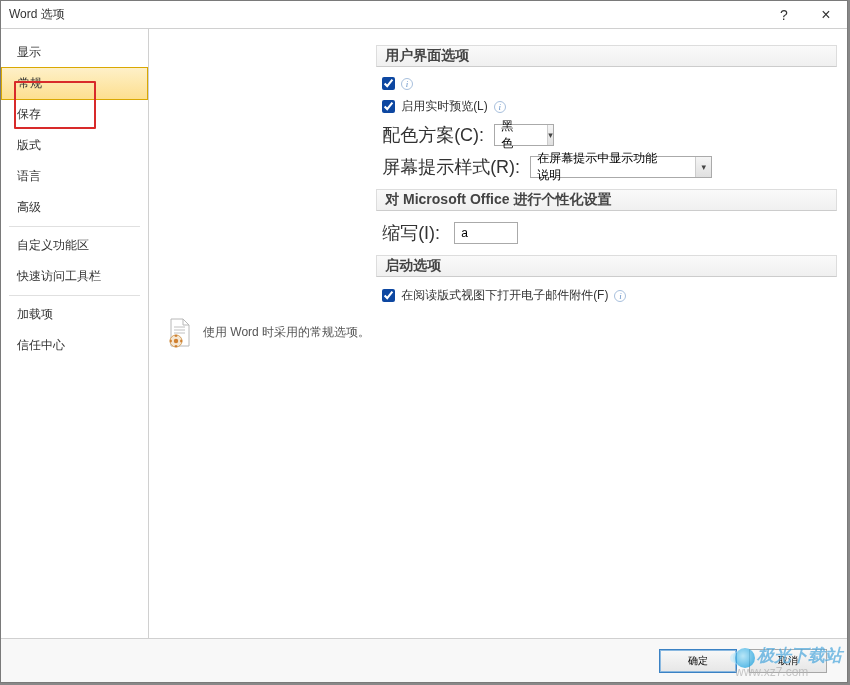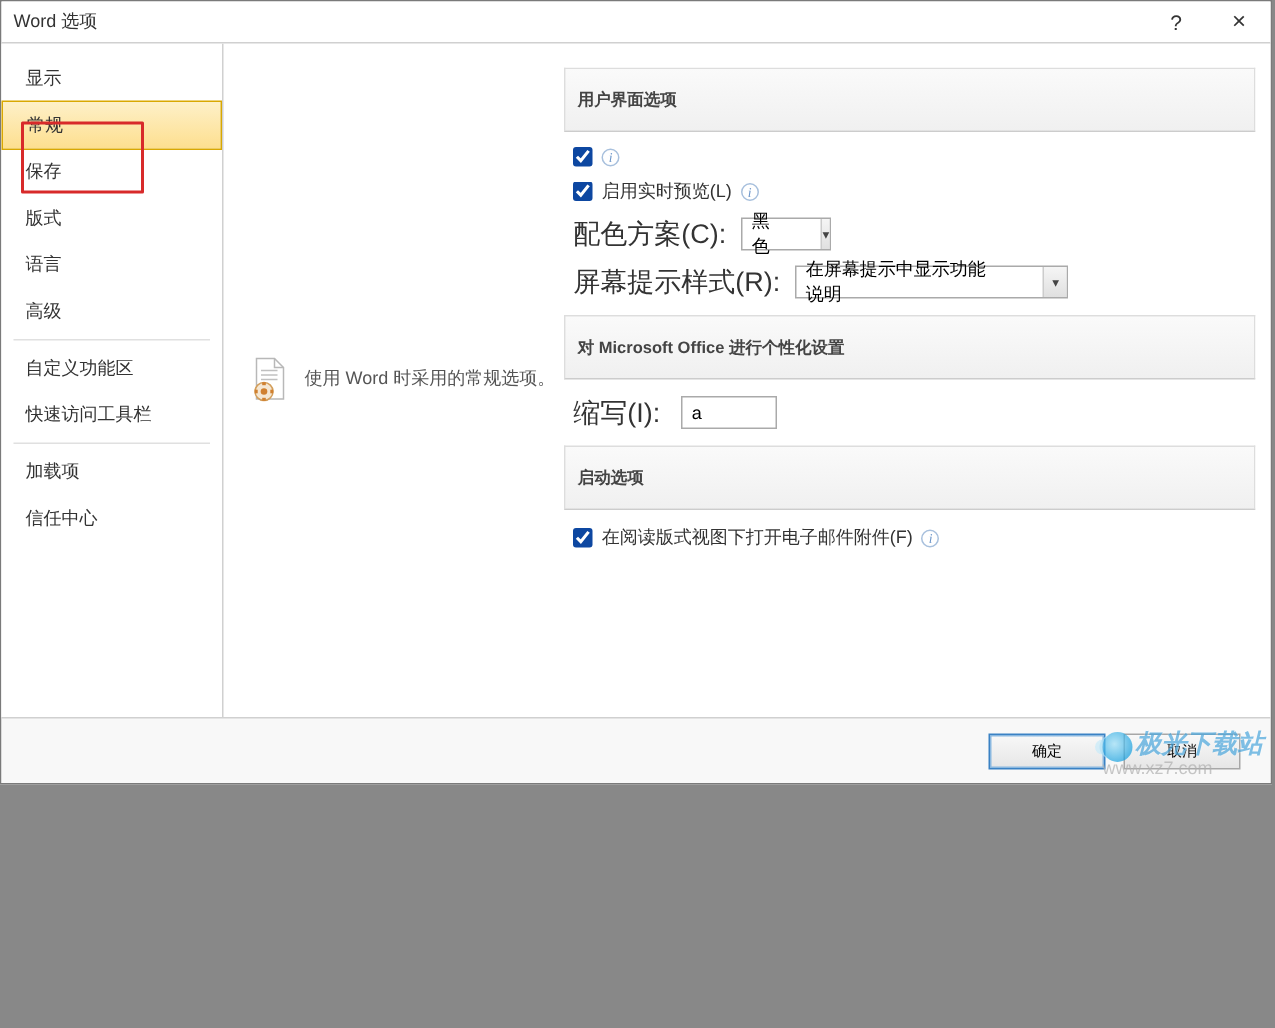--- a/index.html
+++ b/index.html
@@ -9,21 +9,21 @@
       background: #888;
       width: 850px;
       height: 685px;
       overflow: hidden;
       position: relative;
     }
     .window {
       background: #fff;
       border: 1px solid #7a7a7a;
       width: 848px;
-      height: 523px;
+      height: 683px;
       position: relative;
       display: flex;
       flex-direction: column;
     }
     .titlebar {
       height: 28px;
       background: #fff;
       border-bottom: 1px solid #d0d0d0;
       display: flex;
       align-items: center;
@@ -103,27 +103,27 @@
       padding: 4px 0 12px 2px;
     }
     .intro-icon {
       width: 26px;
       height: 30px;
       position: relative;
     }
     .intro-icon svg { display: block; }
     .intro-text { font-size: 12px; color: #555; }
     .section-header {
-      font-size: 11px;
+      font-size: 14px;
       font-weight: bold;
       color: #444;
       border: 1px solid #ddd;
       border-bottom: 1px solid #ccc;
       background: linear-gradient(#fafafa, #f0f0f0);
-      padding: 13px 8px;
+      padding: 1px 8px;
       margin-bottom: 6px;
     }
     .section-body {
       padding: 4px 6px 10px 6px;
       display: flex;
       flex-direction: column;
       gap: 8px;
     }
     .checkbox-row {
       display: flex;

